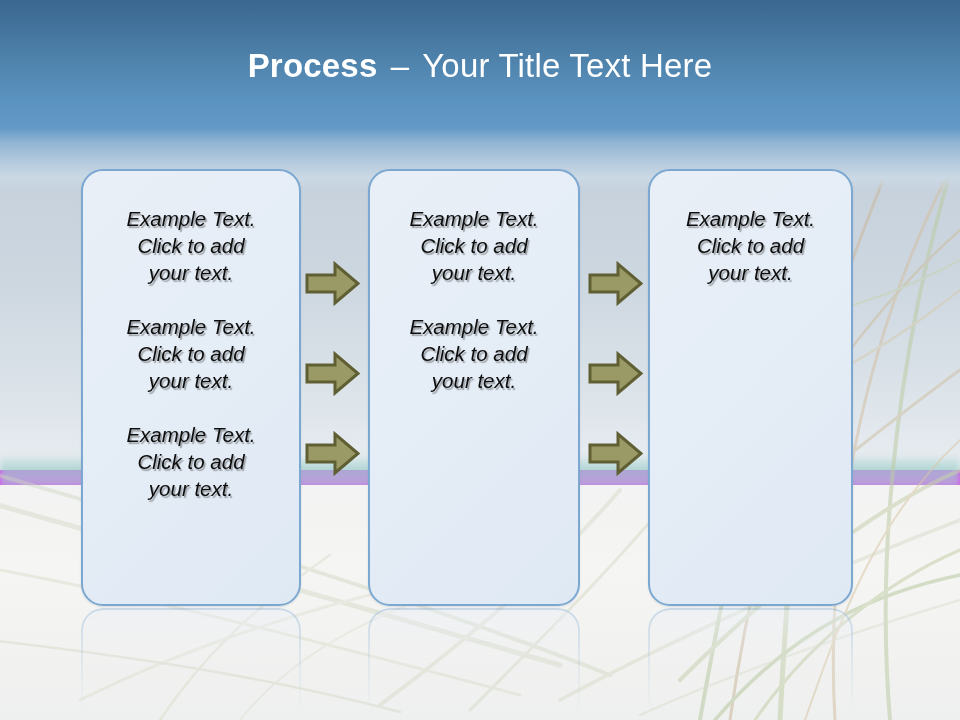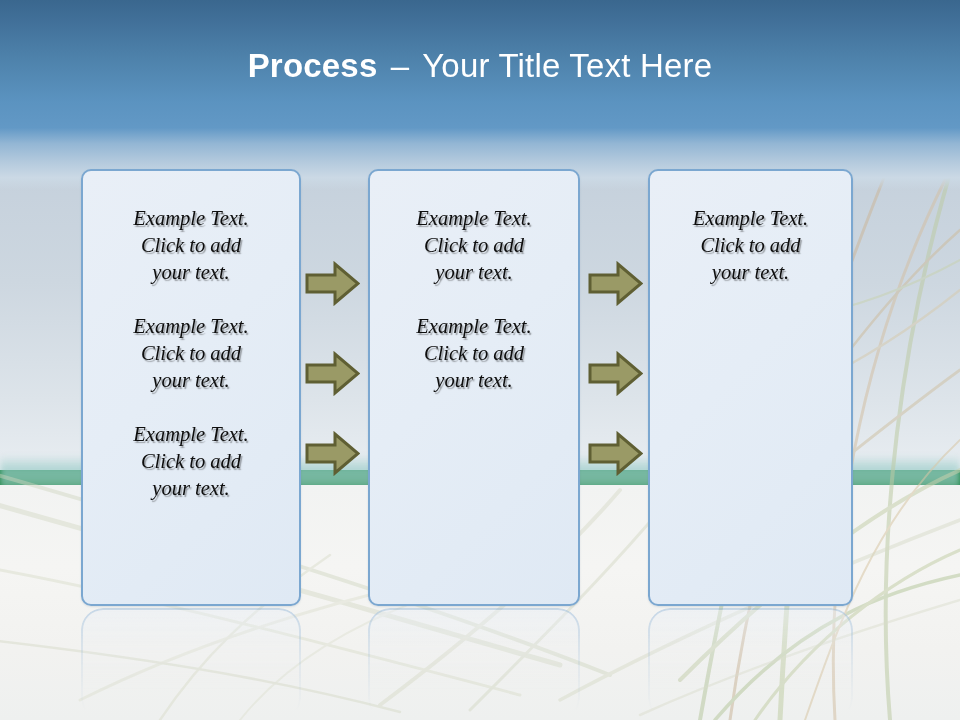--- a/index.html
+++ b/index.html
@@ -9,21 +9,21 @@
     height: 720px;
     overflow: hidden;
     font-family: "Liberation Sans", sans-serif;
   }
 
   #slide {
     position: relative;
     width: 960px;
     height: 720px;
     overflow: hidden;
-    background: #15803d;
+    background: #d946ef;
   }
 
   
   .bg-sky {
     position: absolute;
     left: 0; top: 0;
     width: 960px; height: 470px;
     background: linear-gradient(to bottom,
         #b9c7d6 0%,
         #c3cfdb 30%,
@@ -102,24 +102,23 @@
   }
   .title .strong { font-weight: bold; }
   .title .dash   { font-weight: normal; padding: 0 4px; }
   .title .rest   { font-weight: normal; }
 
   
   .pbox {
     position: absolute;
     box-sizing: border-box;
     border: 2px solid #7ba7d0;
-    border-radius: 10px;
+    border-radius: 22px;
     background: linear-gradient(135deg, #e9eff7 0%, #e5edf6 45%, #dfe9f4 100%);
     box-shadow: 0 1px 2px rgba(90,120,150,0.18);
-    font-family: Liberation Serif, serif;
   }
   .pbox-inner {
     position: absolute;
     left: 10px; right: 10px;
     top: 34px;
     text-align: center;
   }
   .ptext {
     font-style: italic;
     font-size: 20.5px;

